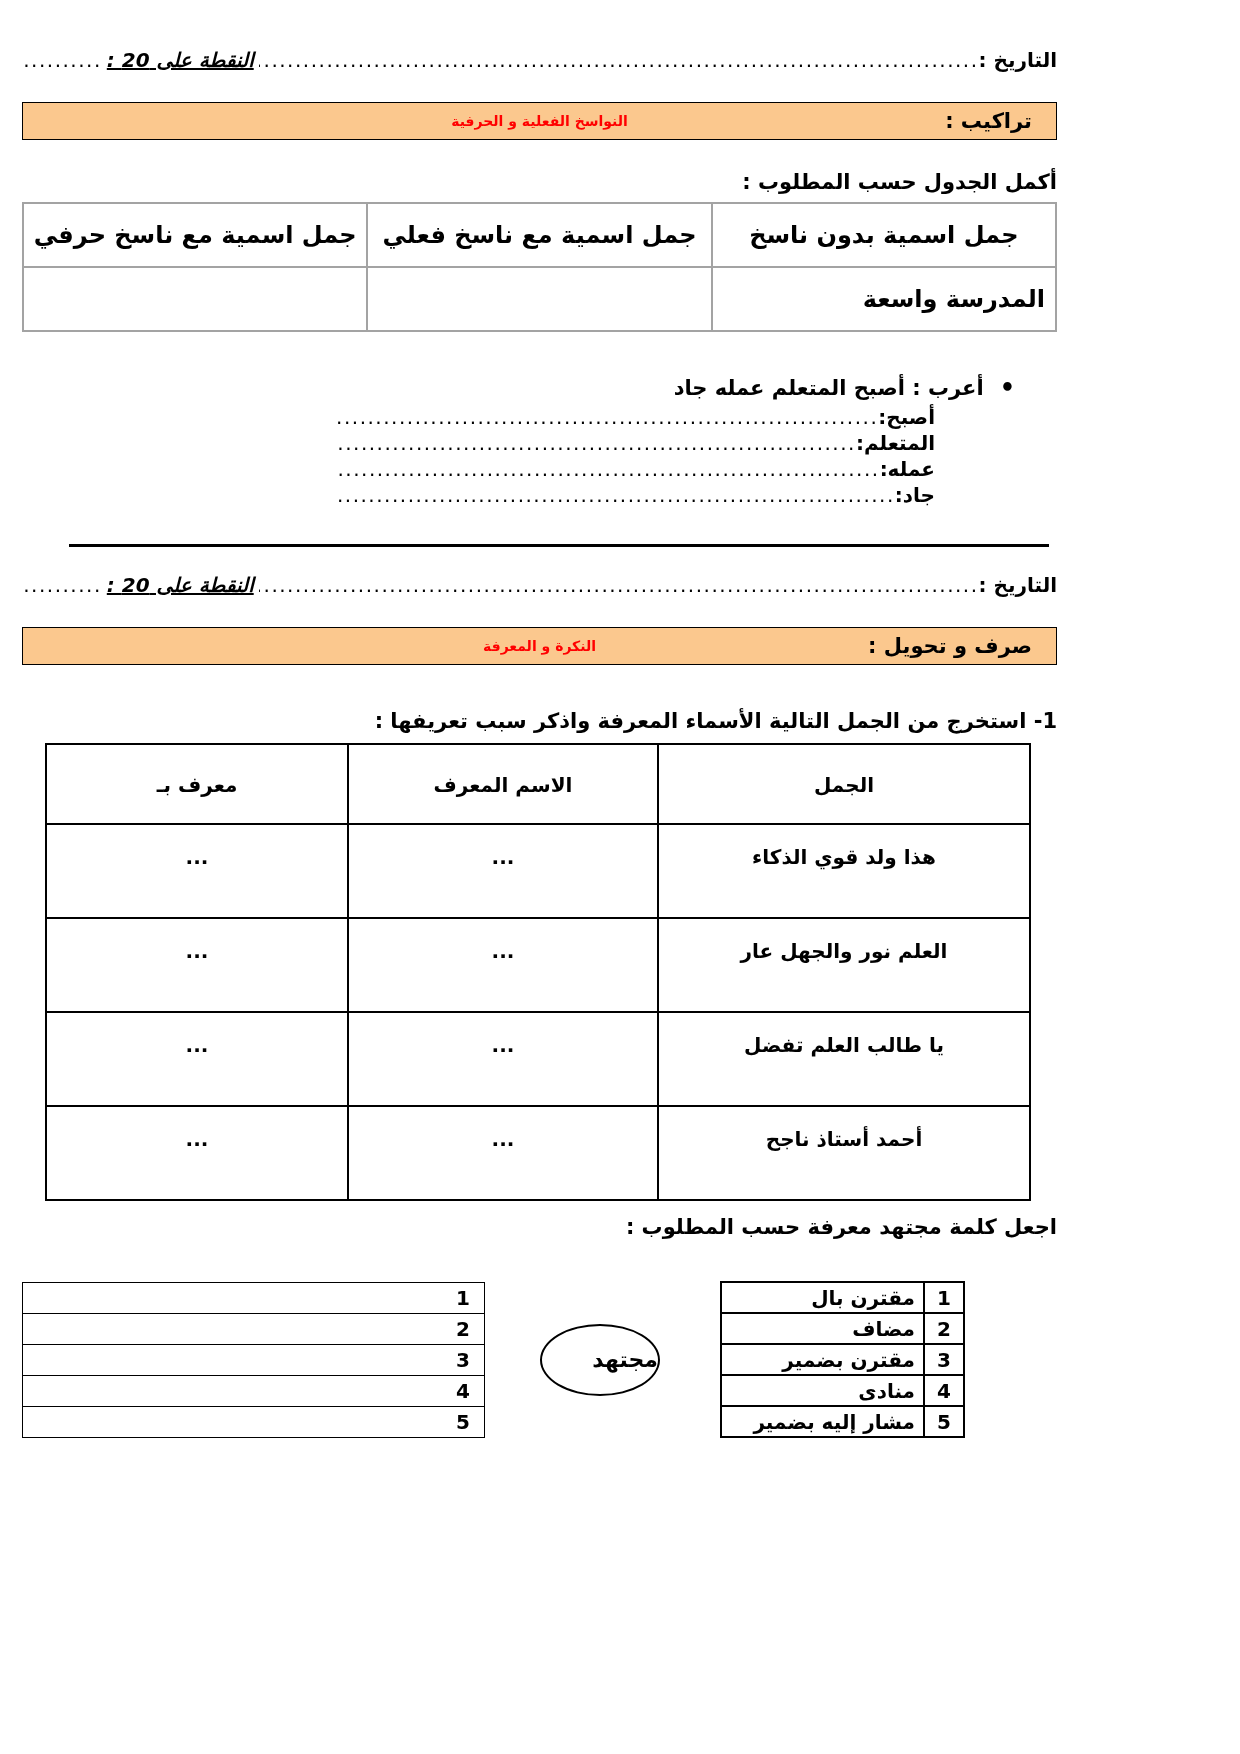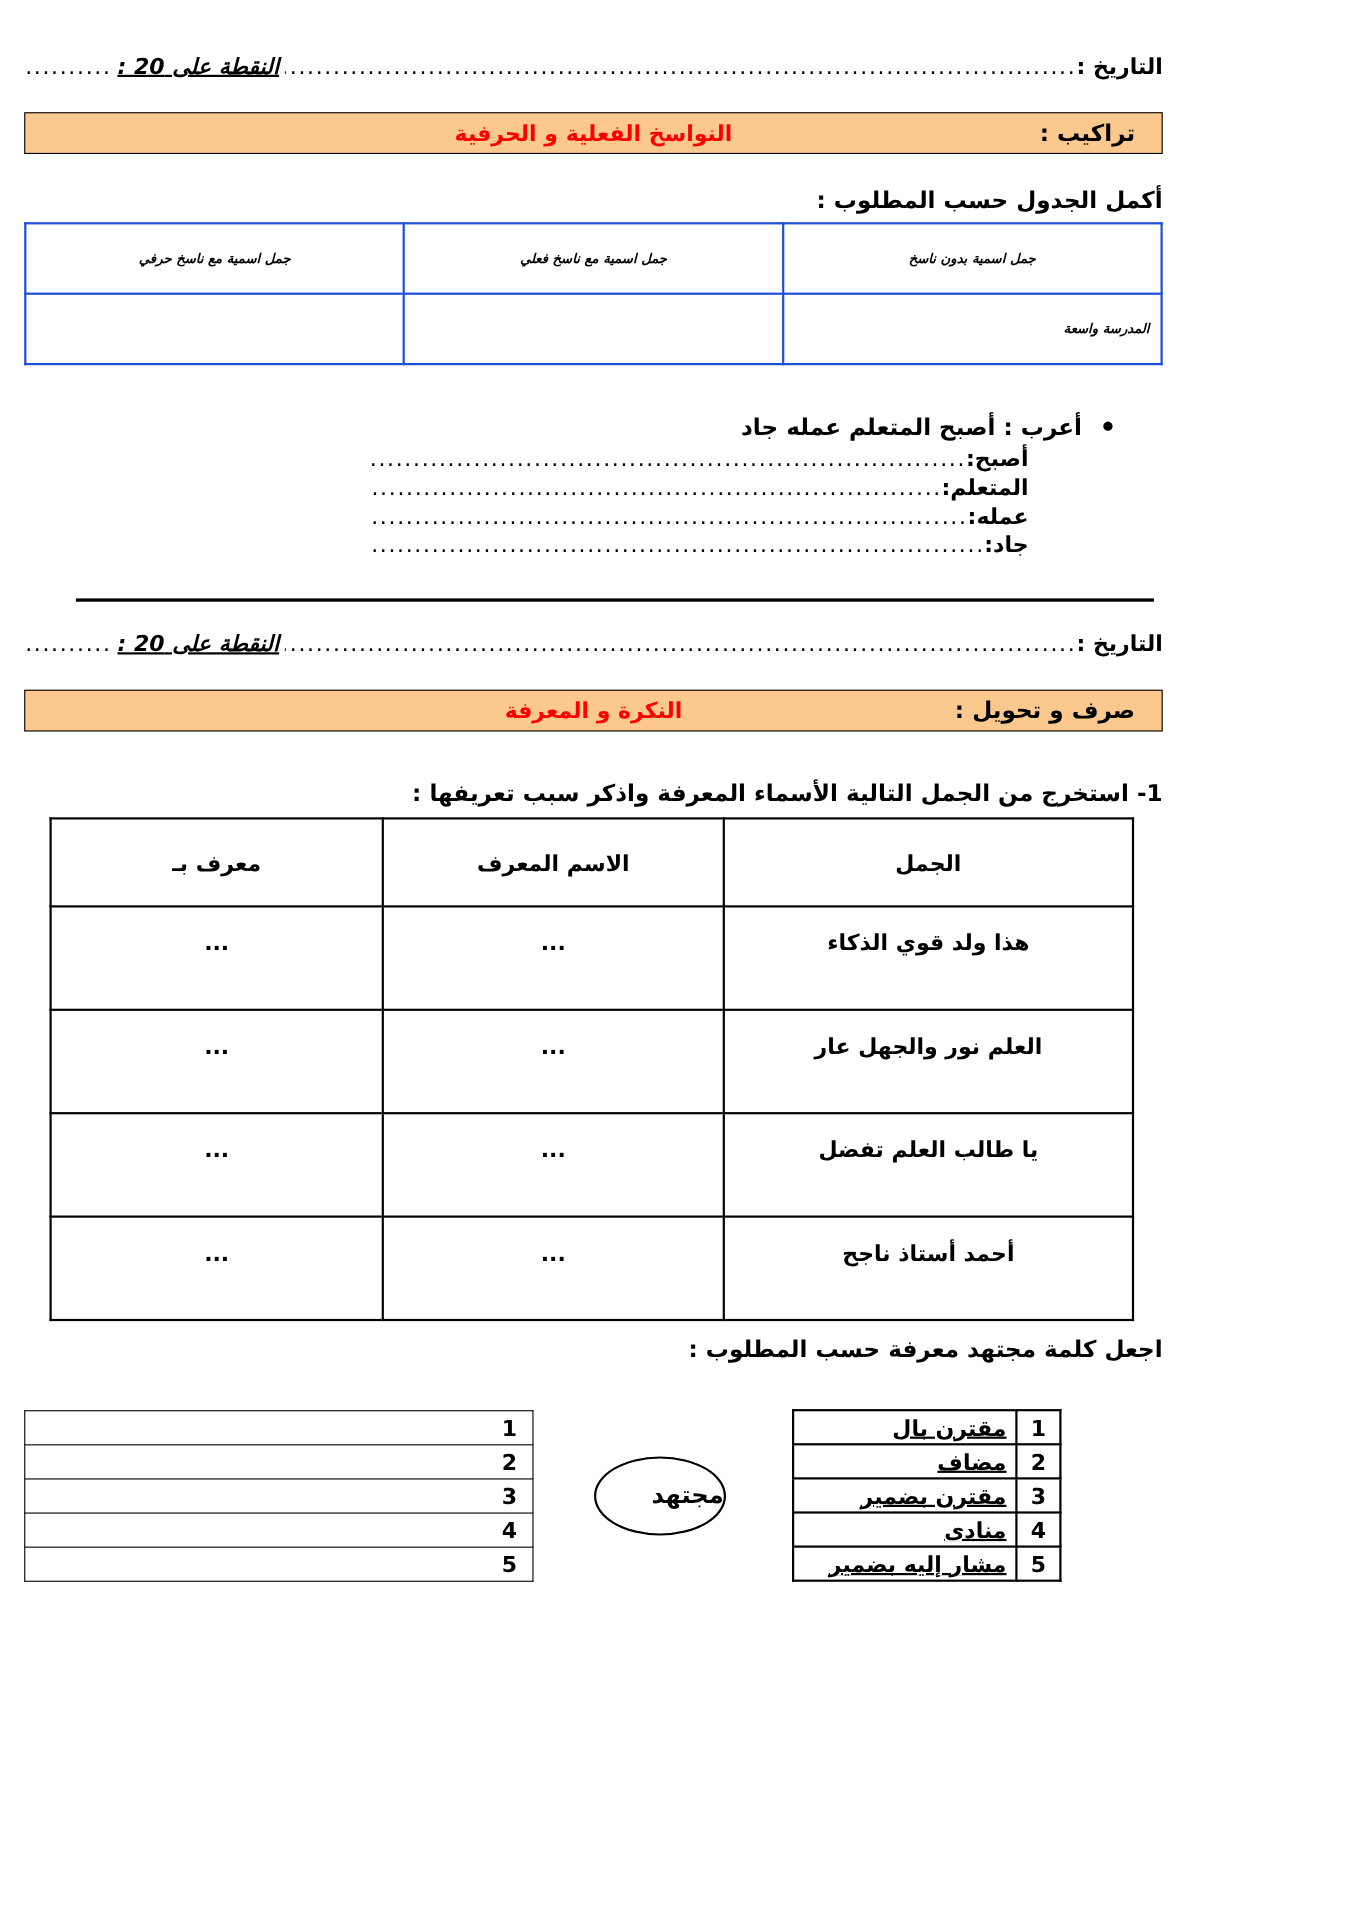--- a/index.html
+++ b/index.html
@@ -15,29 +15,29 @@
   .date-line { display:flex; align-items:baseline; font-size:20px; }
   .date-label { white-space:nowrap; }
   .dots-fill { flex:1 1 auto; min-width:0; overflow:hidden; white-space:nowrap; letter-spacing:1.5px; font-weight:normal; }
   .score-label { white-space:nowrap; font-style:italic; text-decoration:underline; margin:0 5px; }
   .dots-short { width:135px; overflow:hidden; white-space:nowrap; letter-spacing:1.5px; font-weight:normal; }
 
   
   .banner { margin-top:30px; height:38px; background:#FBC88E; border:1px solid #000;
             position:relative; display:flex; align-items:center; }
   .banner-label { font-size:21px; padding-right:24px; position:relative; z-index:1; }
-  .banner-title { position:absolute; left:0; right:0; text-align:center; color:#FF0000; font-size:20px; }
+  .banner-title { position:absolute; left:0; right:0; text-align:center; color:#FF0000; font-size:14px; }
 
   .inst { margin-top:30px; font-size:21px; }
   .inst-tight { margin-top:44px; font-size:21px; }
   .inst-small { margin-top:14px; font-size:21px; }
 
   
   .t1 { width:100%; border-collapse:collapse; margin-top:8px; table-layout:fixed; }
-  .t1 th, .t1 td { border:2px solid #1d4ed8; font-size:12px;font-style:italic; }
+  .t1 th, .t1 td { border:2px solid #a3a3a3; font-size:24px; }
   .t1 th { height:64px; text-align:center; vertical-align:middle; }
   .t1 td { height:64px; text-align:right; vertical-align:middle; padding-right:10px;padding-left:19px; }
 
   
   .bullet-line { margin:44px 42px 0 0; font-size:21px; display:flex; align-items:center; gap:16px; }
   .bullet-dot { font-size:24px; line-height:1; }
   .irab-lines { margin:4px 122px 0 0; width:600px; }
   .irab-line { display:flex; align-items:baseline; font-size:20px; line-height:26px; }
   .irab-label { white-space:nowrap; }
 
@@ -48,21 +48,21 @@
   .t2 { border-collapse:collapse; margin:10px 26px 0 26px; width:984px; table-layout:fixed; }
   .t2 th, .t2 td { border:2px solid #000; font-size:20px; text-align:center; }
   .t2 th { height:80px; vertical-align:top; padding-top:28px; }
   .t2 td { height:94px; vertical-align:top; padding-top:20px; }
 
   
   .bottom { margin-top:42px; display:flex; align-items:center; }
   .opts { border-collapse:collapse; width:245px; margin-right:92px; margin-left:60px; }
   .opts td { border:2px solid #000; font-size:20px; height:31px; }
   .opts .num { width:40px; text-align:center; }
-  .opts .lbl { text-align:right; padding-right:8px;text-decoration:underline; }
+  .opts .lbl { text-align:right; padding-right:8px; }
   .ellipse { width:120px; height:72px; border:2px solid #000; border-radius:50%;
              display:flex; align-items:center; justify-content:flex-start; font-size:22px;
              margin-left:55px; flex:0 0 auto; }
   .answers { border-collapse:collapse; width:463px; }
   .answers td { border:1.5px solid #000; height:31px; font-size:20px; text-align:right; padding-right:14px; }
 </style>
 </head>
 <body>
 
 <div class="page">

